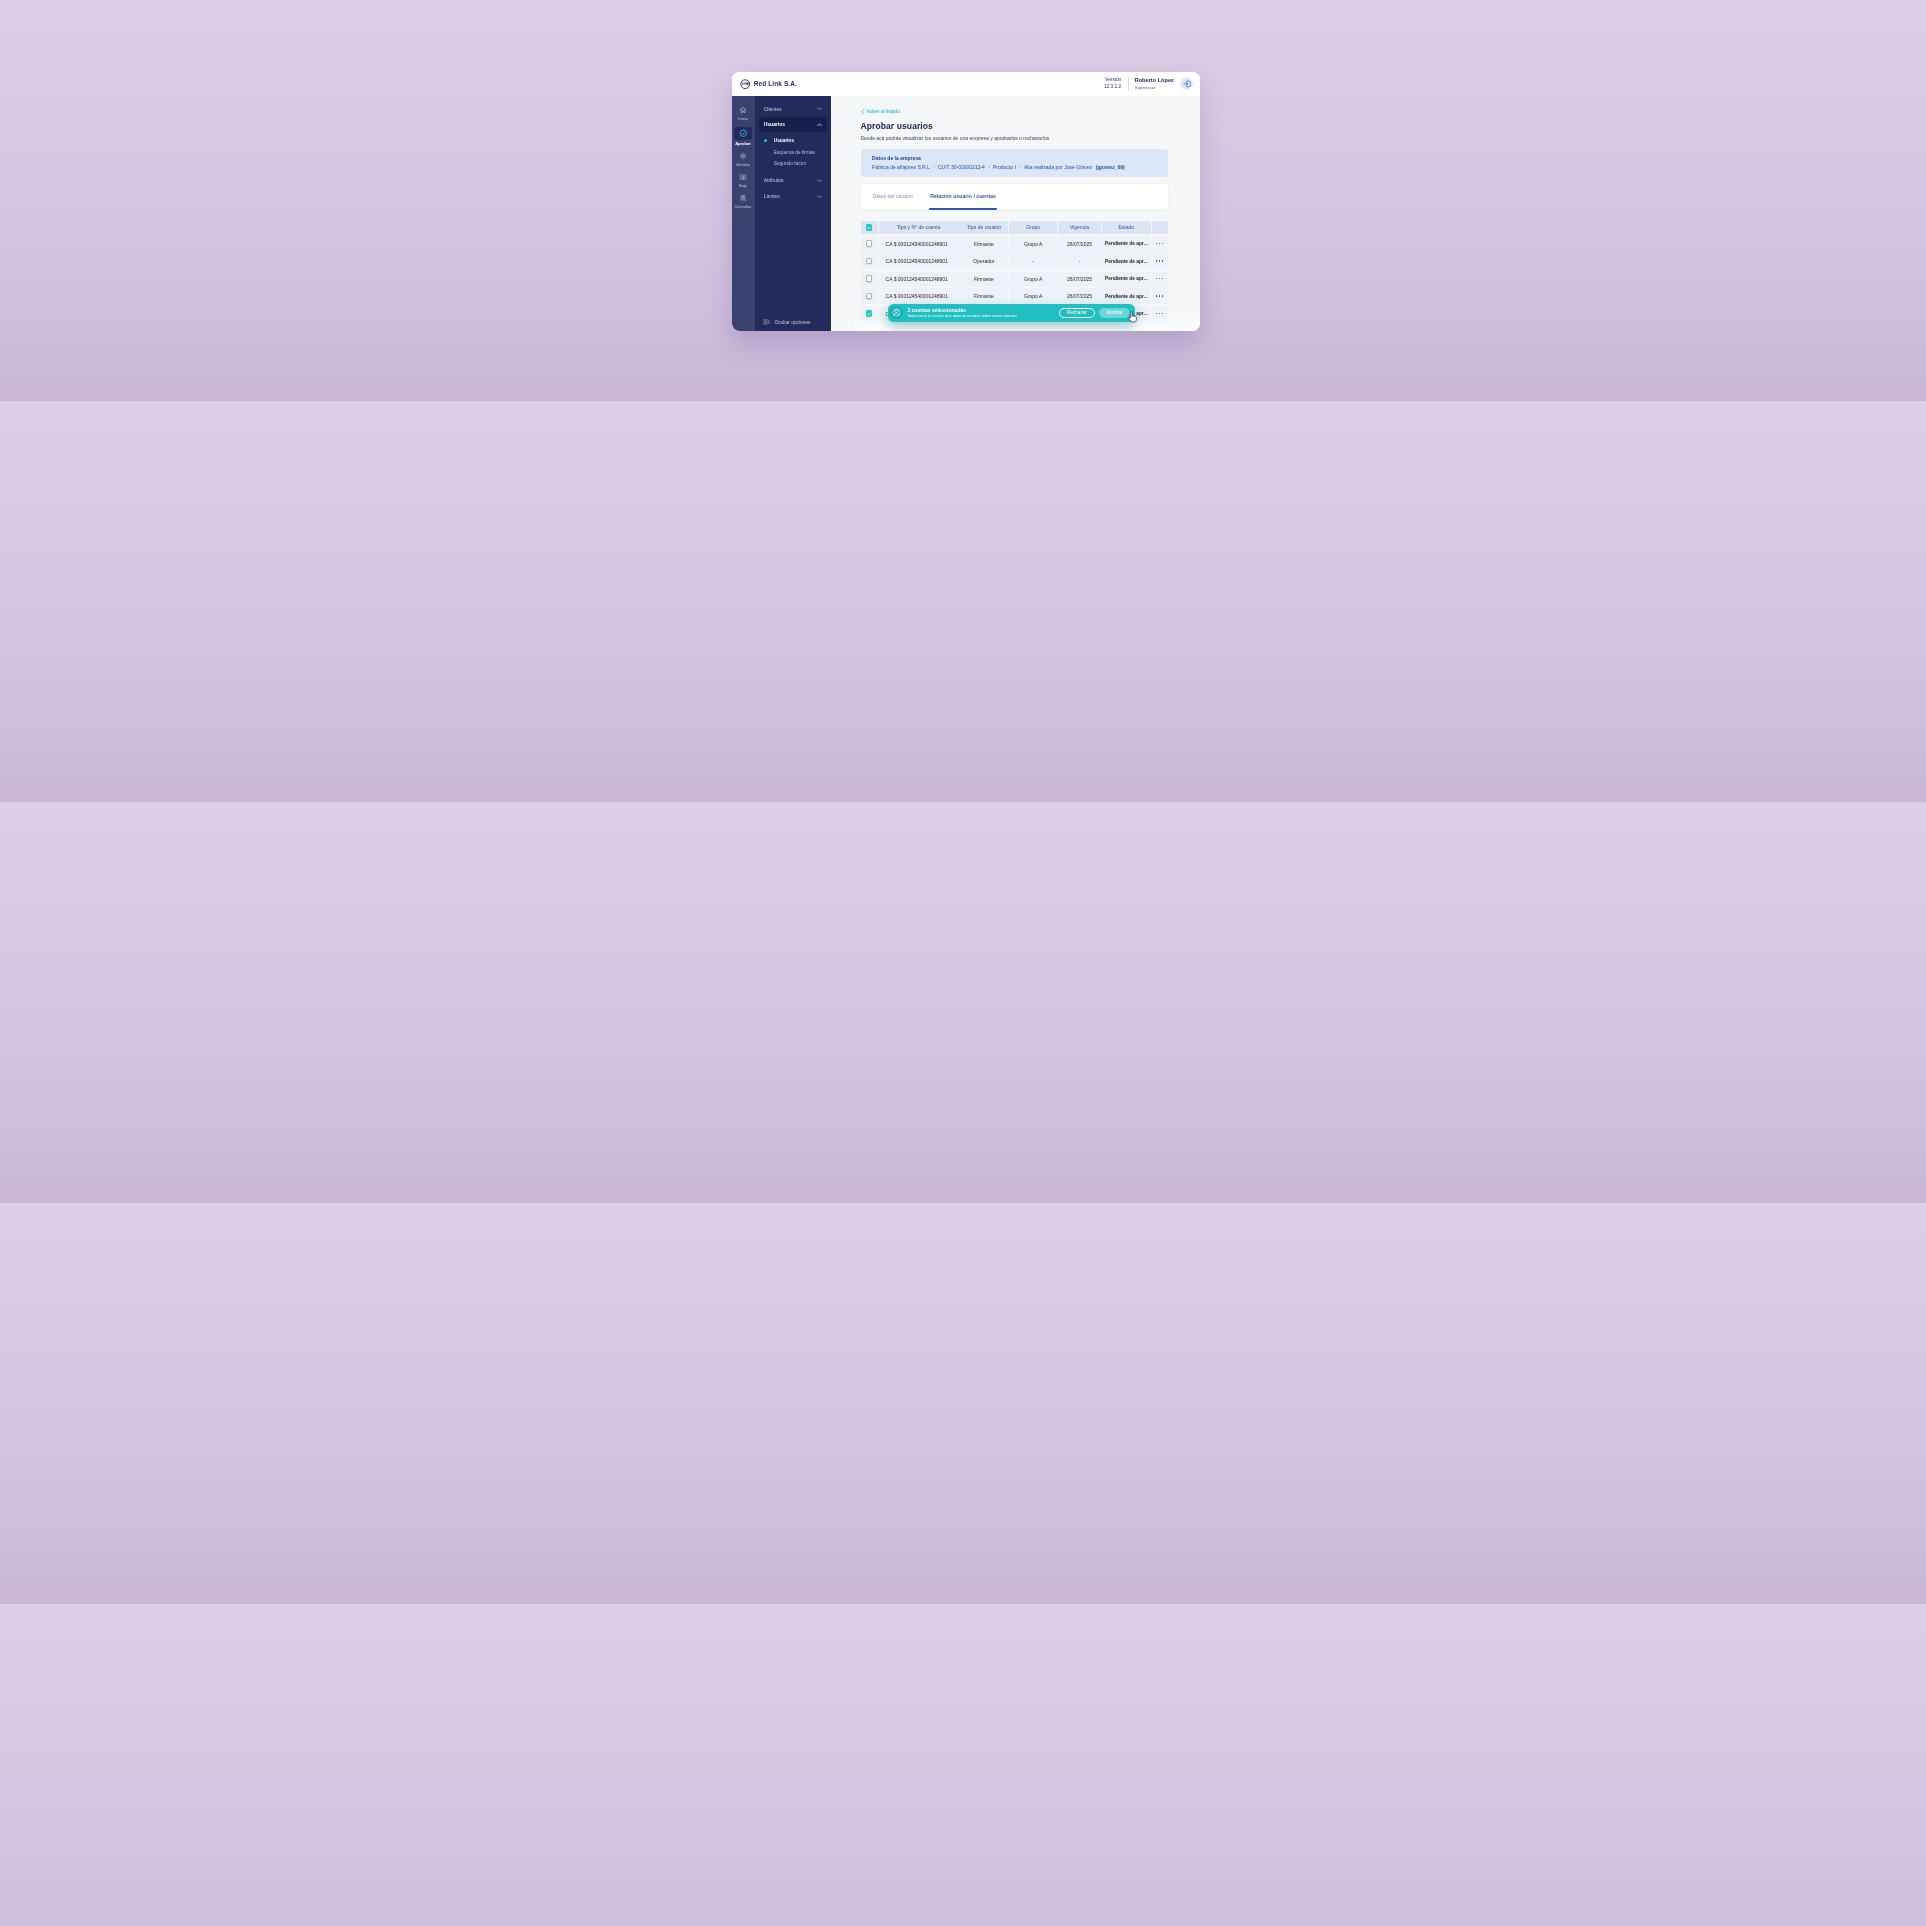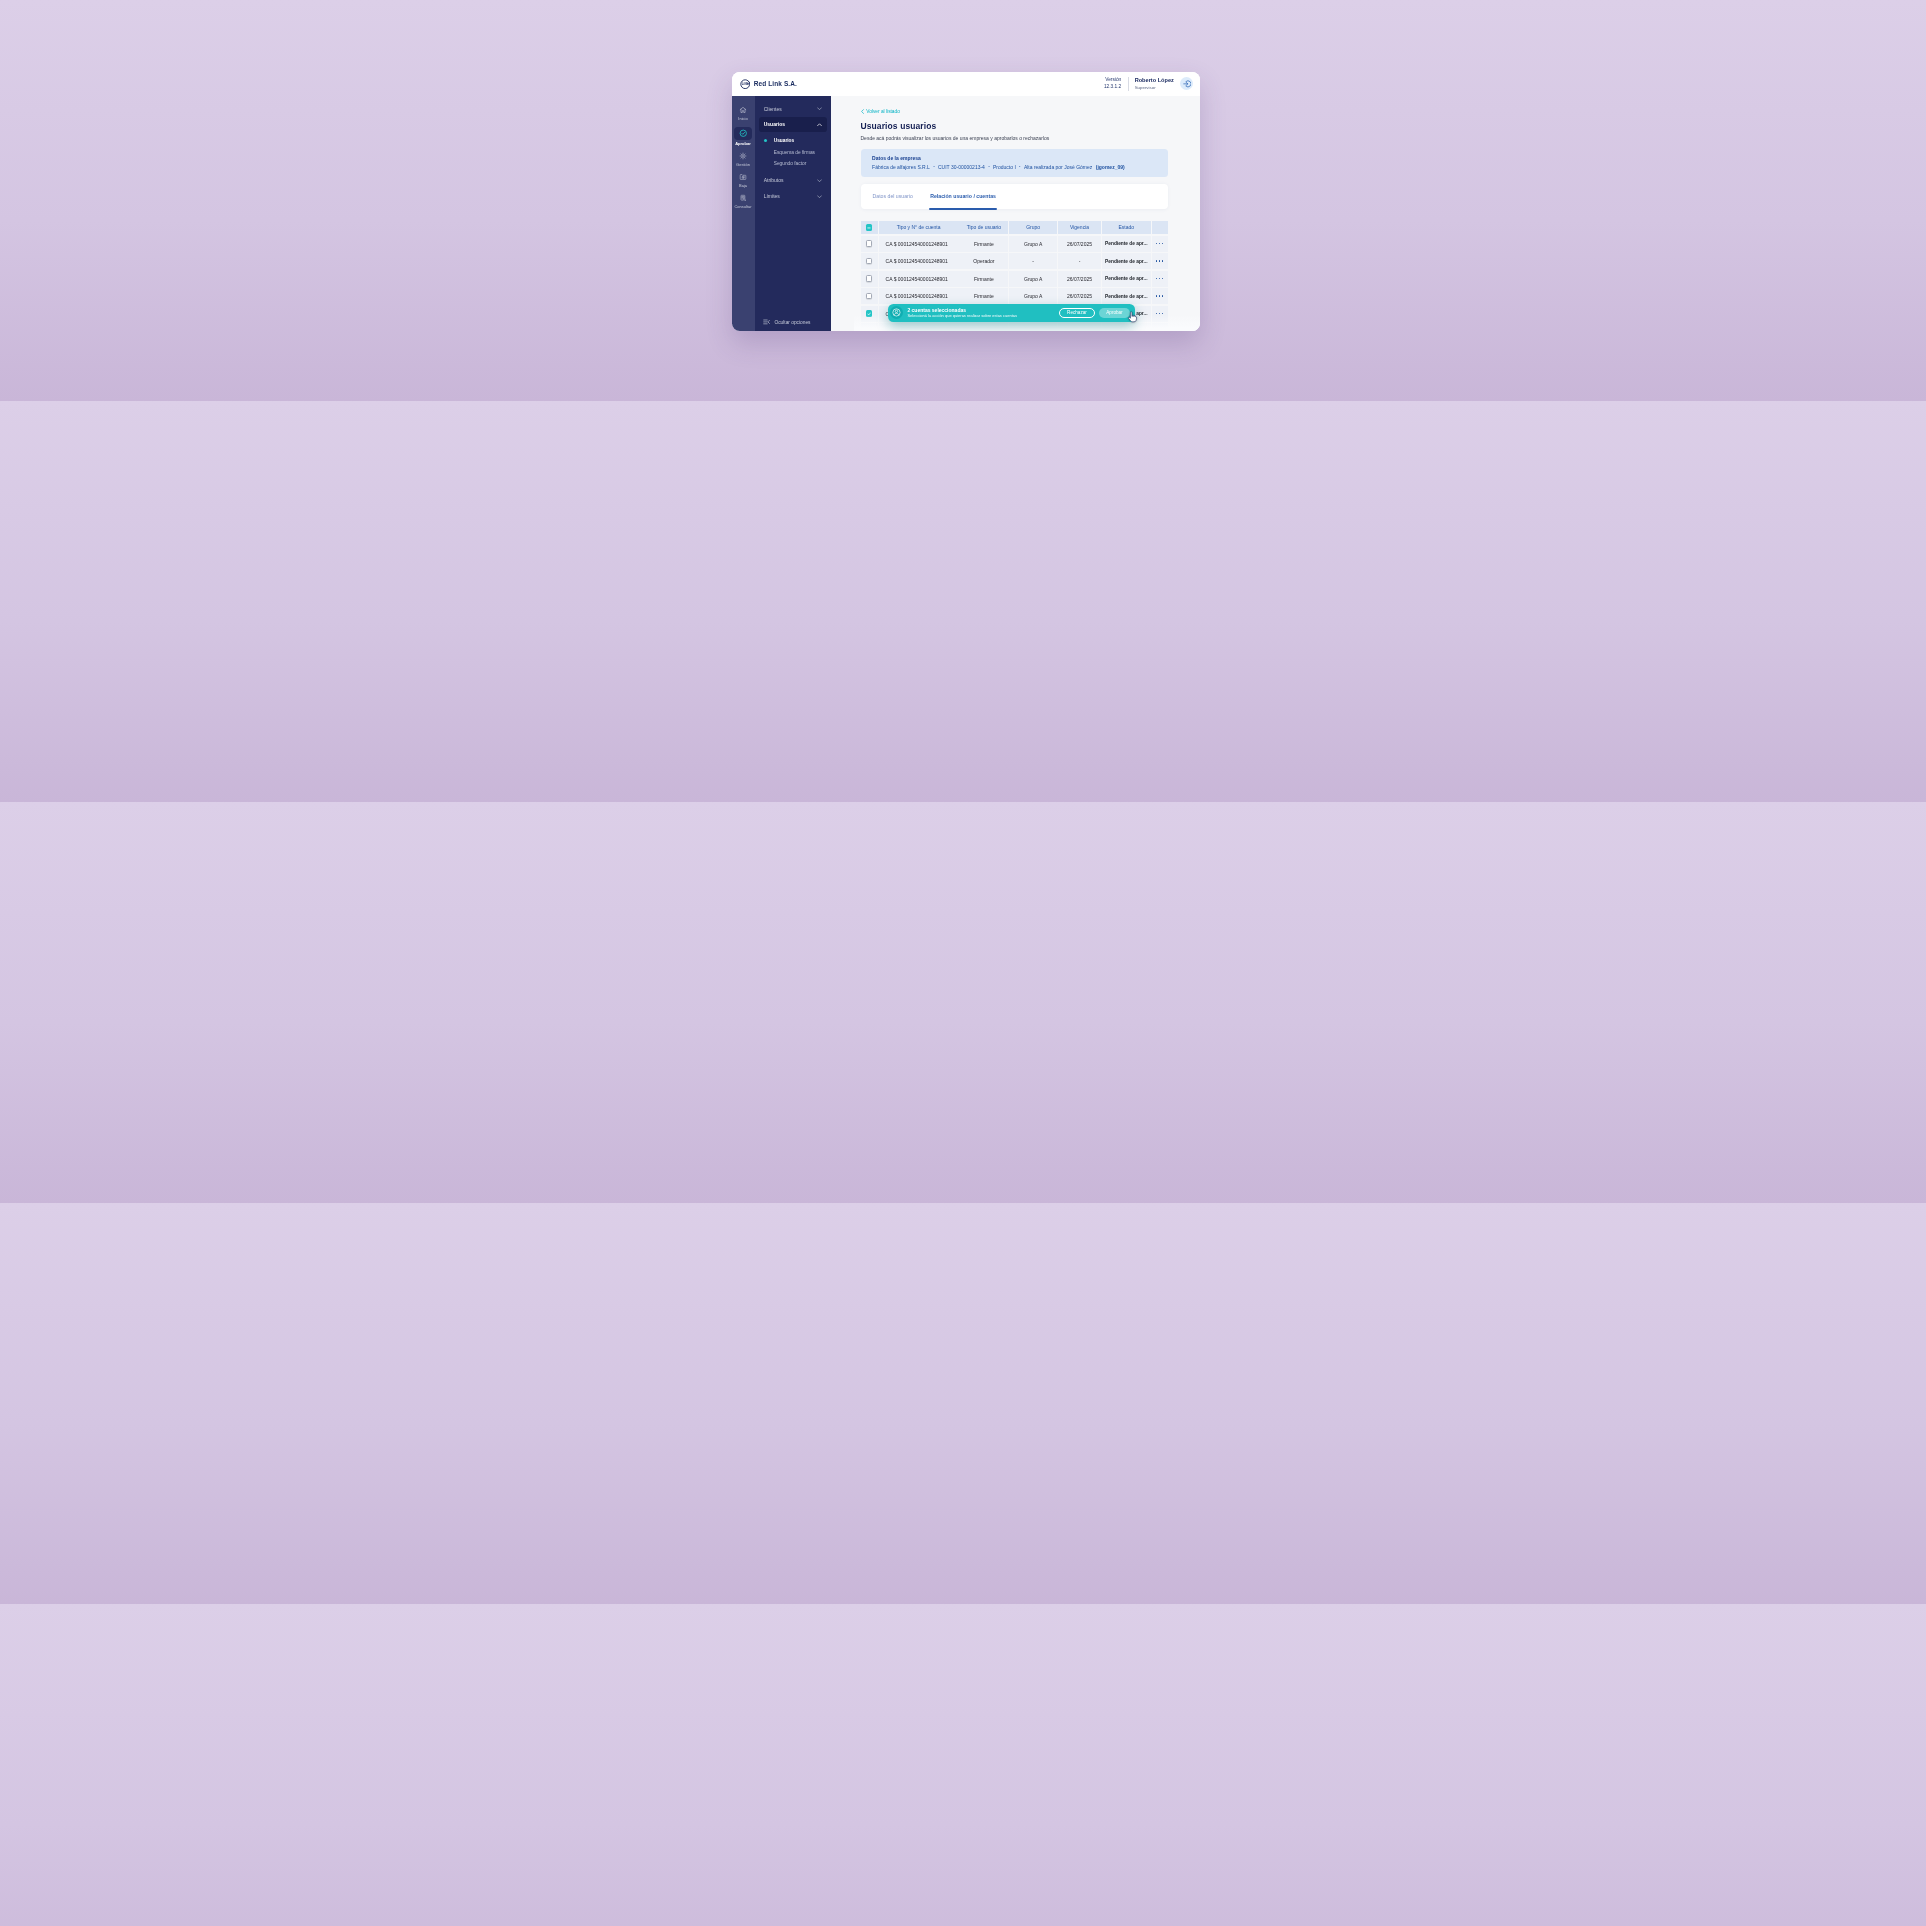--- a/index.html
+++ b/index.html
@@ -222,21 +222,21 @@
 
       <div class="content">
         <div class="inner">
           <div class="back">
             <svg width="3.1" height="5" viewBox="0 0 8 13">
               <path d="M6.5 1.5 L1.5 6.5 L6.5 11.5" fill="none" stroke="#00b2c4" stroke-width="1.8" stroke-linecap="round" stroke-linejoin="round"></path>
             </svg>
             <span>Volver al listado</span>
           </div>
 
-          <h1>Usuarios usuarios</h1>
+          <h1>Aprobar usuarios</h1>
           <div class="subtitle">Desde acá podrás visualizar los usuarios de una empresa y aprobarlos o rechazarlos</div>
 
           <div class="company">
             <h3>Datos de la empresa</h3>
             <div class="line">
               <span>Fábrica de alfajores S.R.L</span>
               <span class="b">•</span>
               <span>CUIT 30-00000213-4</span>
               <span class="b">•</span>
               <span>Producto I</span>

